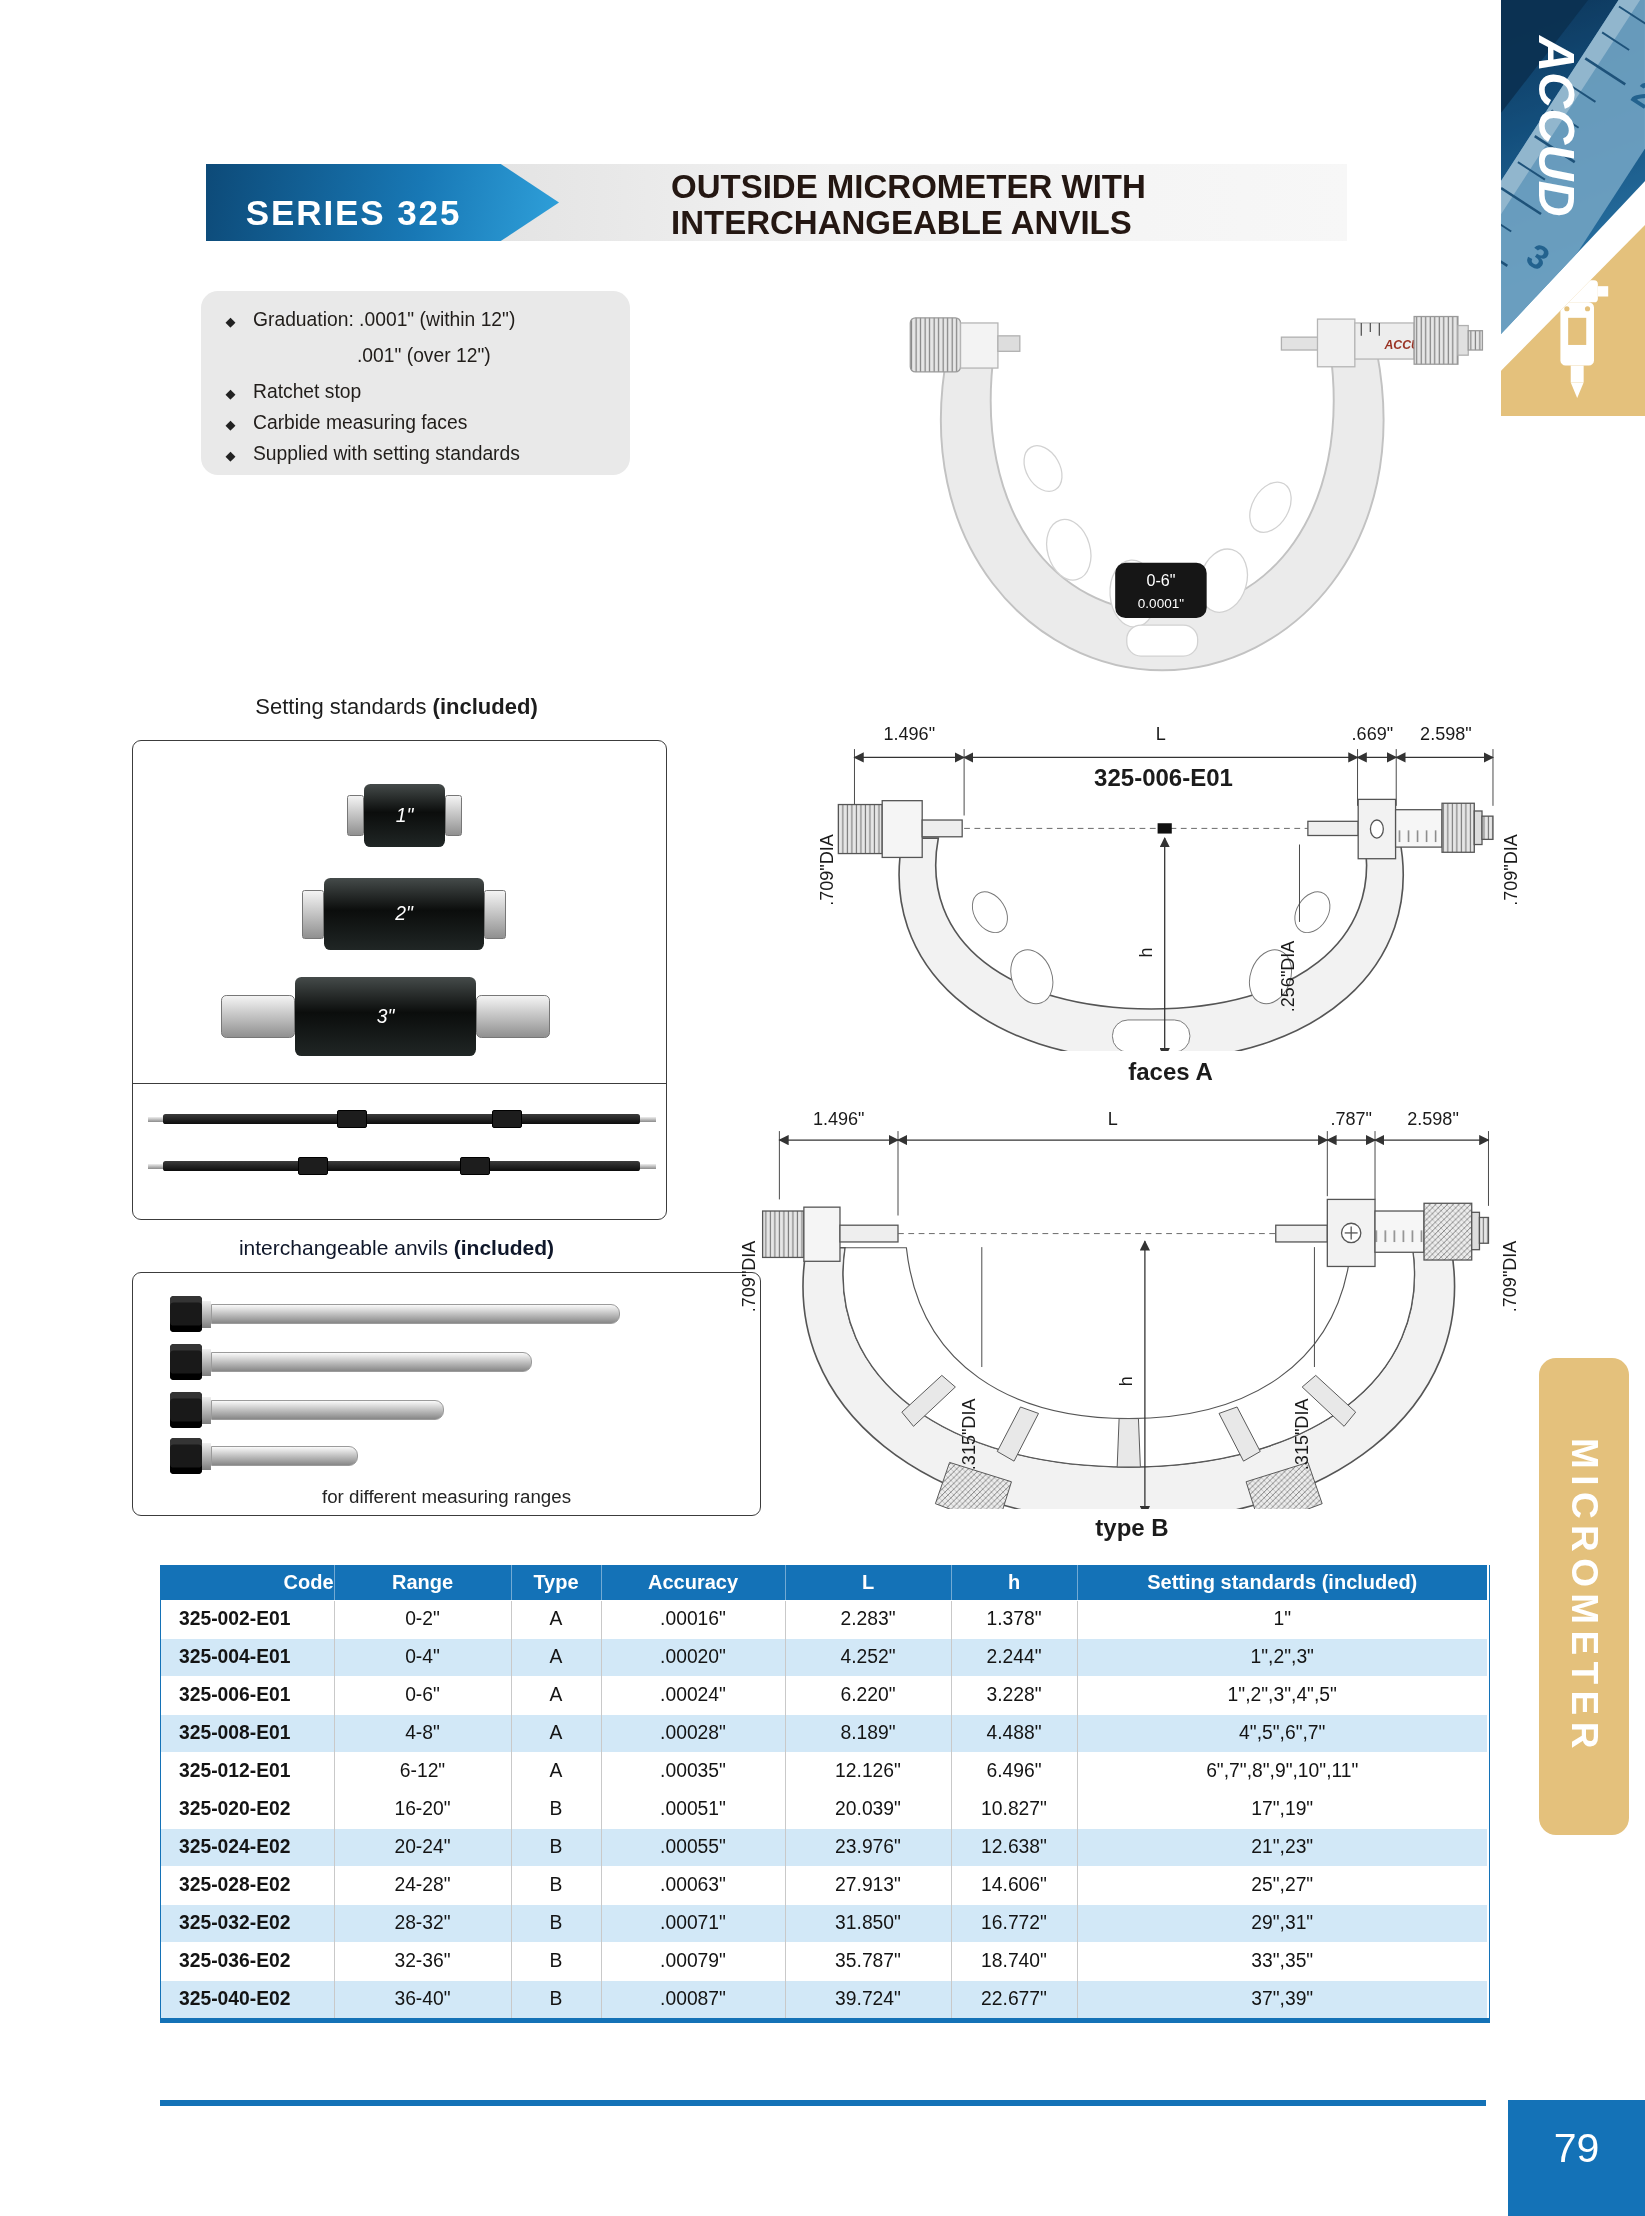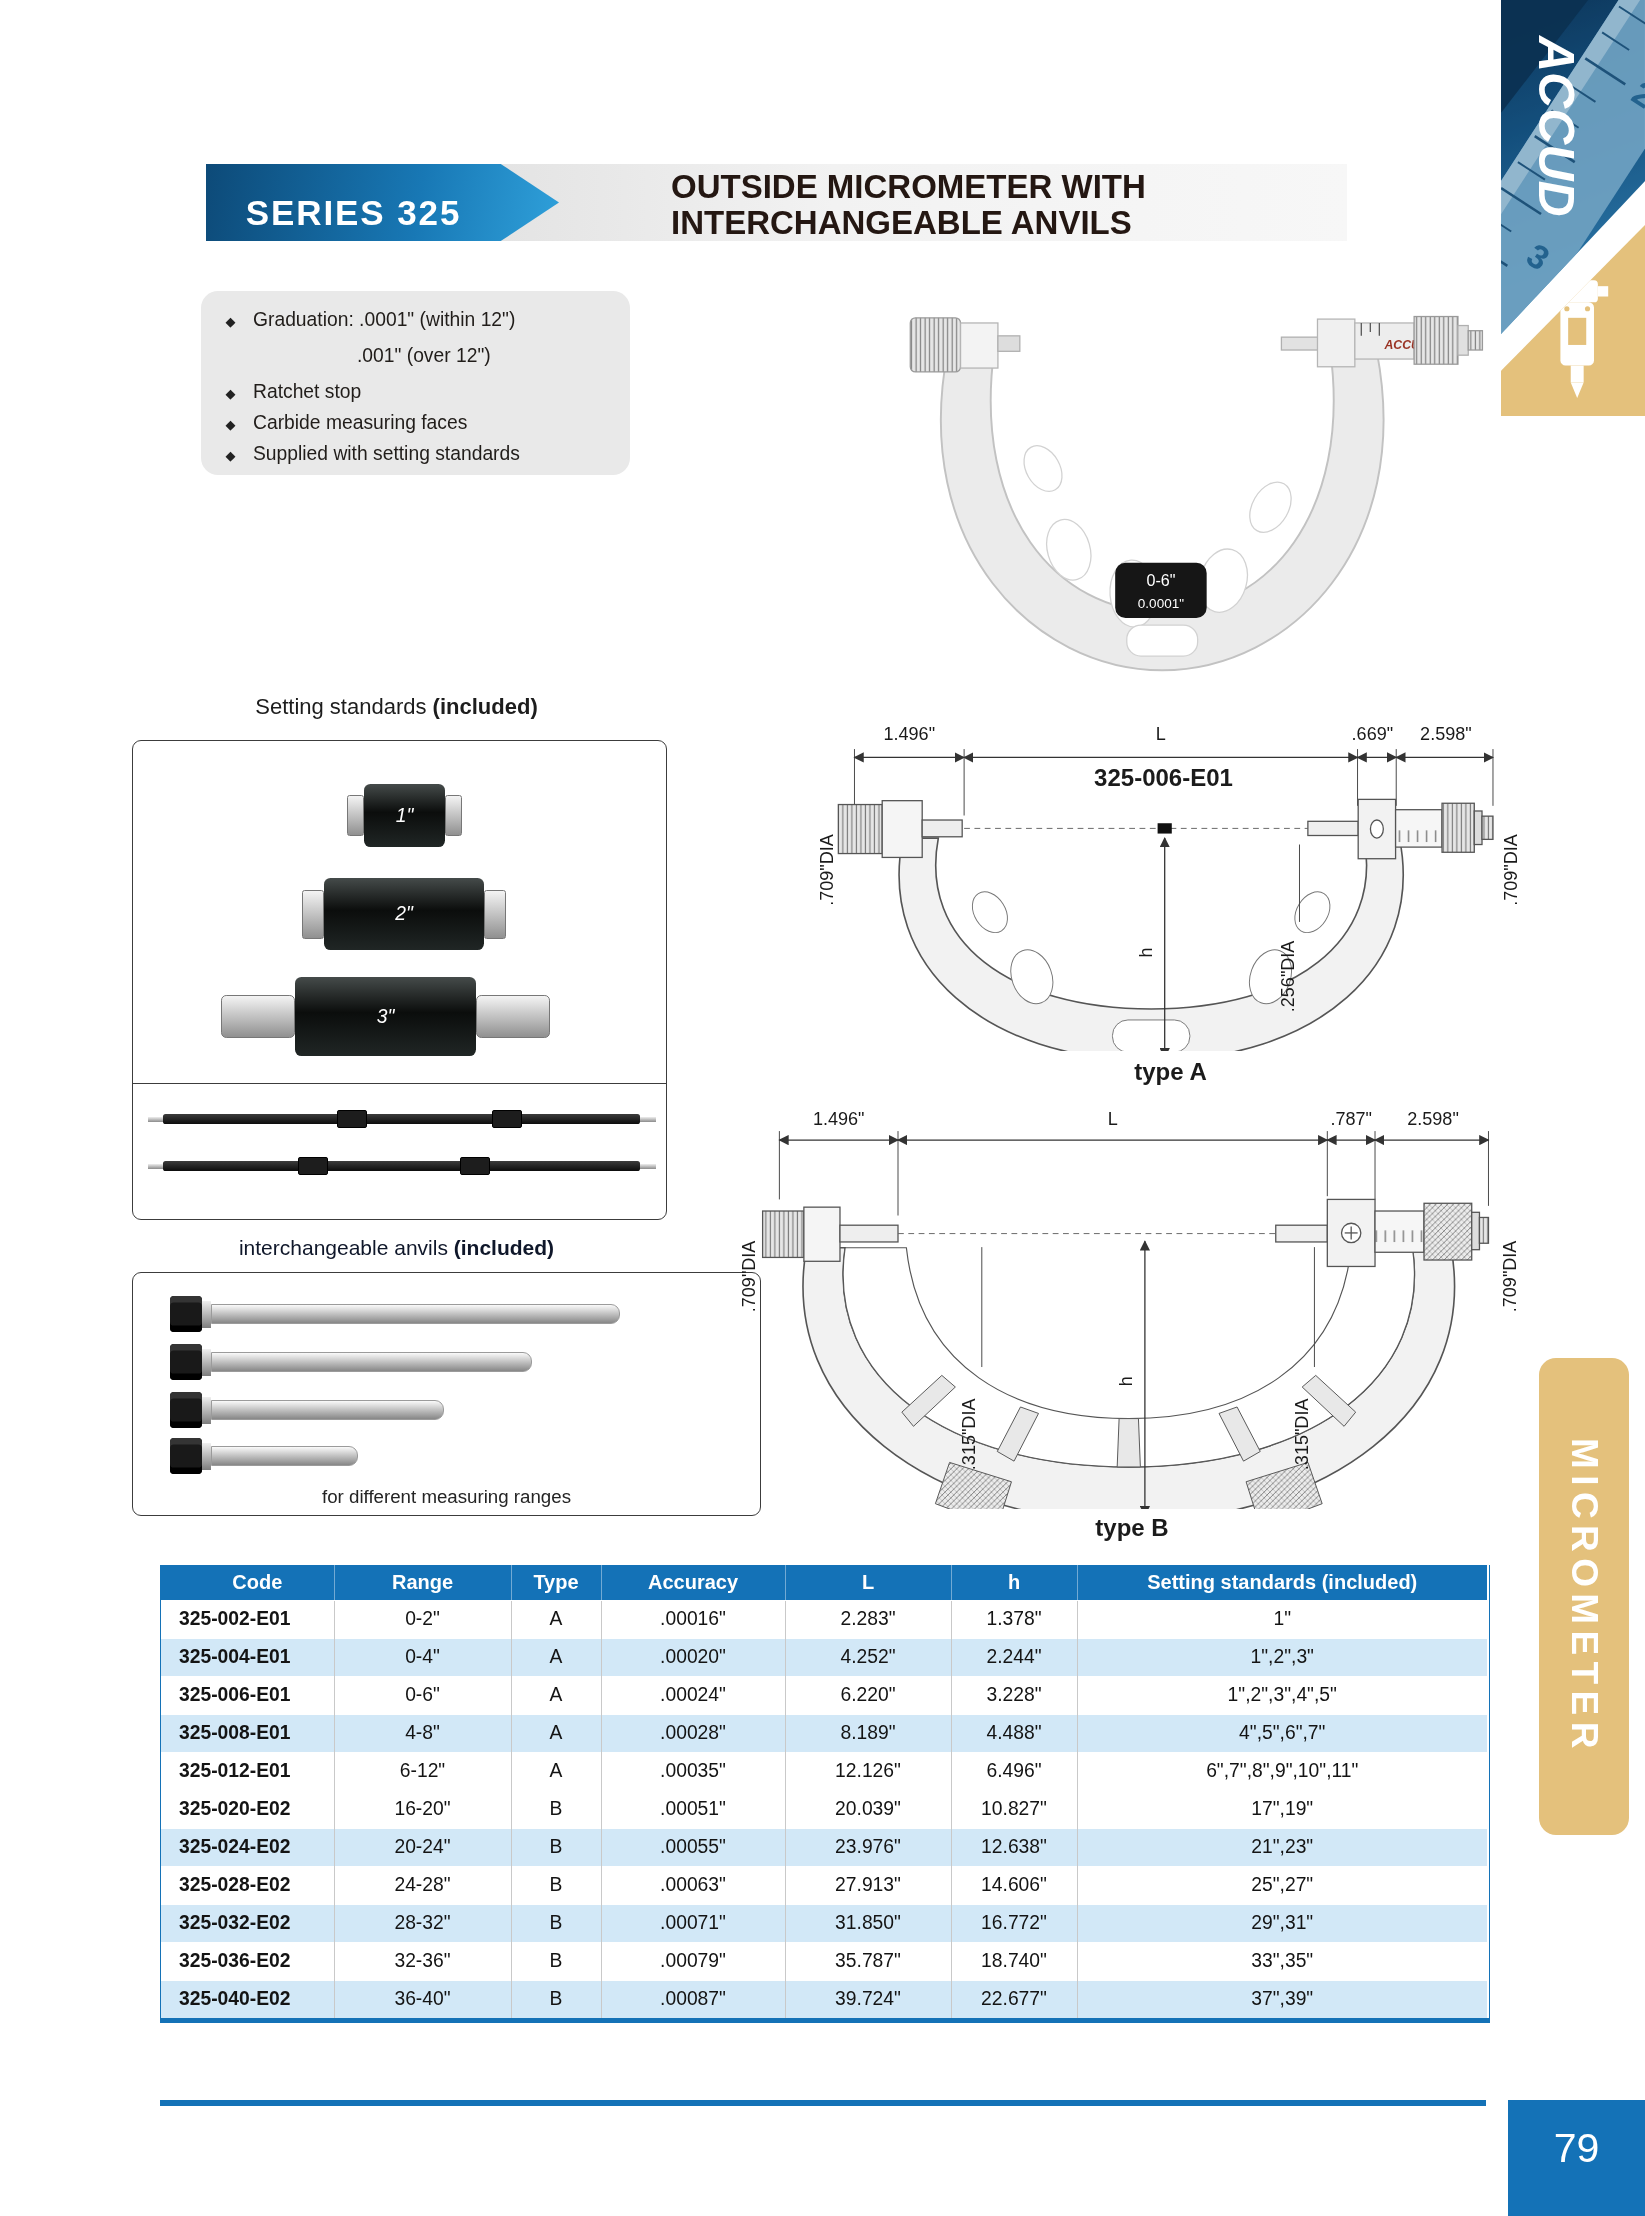--- a/index.html
+++ b/index.html
@@ -87,21 +87,21 @@
     border-radius:17px; display:flex; align-items:center; justify-content:center; }
   .side-tab span { writing-mode:vertical-rl; color:#fff; font-size:37px; font-weight:bold;
     letter-spacing:6.4px; }
 
   
   .spec-table-wrap { left:160px; top:1565px; width:1330px;
     border-left:1.9px solid #1472b7; border-right:1.9px solid #1472b7; border-bottom:5.2px solid #1472b7; }
   table.spec { border-collapse:collapse; table-layout:fixed; width:1326px; }
   table.spec th { background:#1472b7; color:#fff; font-size:20px; font-weight:bold;
     height:35px; border-right:0.6px solid rgba(255,255,255,.4); }
-  table.spec th:first-child { text-align:center; padding-left:20px; }
+  table.spec th:first-child { text-align:right; padding-left:20px; }
   table.spec th:last-child { border-right:none; }
   table.spec td { height:38px; font-size:19.3px; text-align:center; color:#141414;
     border-right:0.6px solid #c9c9c9; border-top:1.3px solid #ffffff; background:#fff; }
   table.spec td:last-child { border-right:none; }
   table.spec tr.alt td { background:#d2e8f7; }
   table.spec td.code { text-align:left; padding-left:18px; font-weight:bold; }
 
   
   .footer-line { left:160px; top:2100px; width:1326px; height:5.8px; background:#1472b7; }
   .page-box { left:1508px; top:2100px; width:137px; height:117px; background:#1472b7;
@@ -341,21 +341,21 @@
     <rect x="1016" y="158" width="12" height="52" fill="#ddd" stroke="#555" stroke-width="2"></rect>
     <rect x="1028" y="166" width="17" height="36" fill="url(#knurl)" stroke="#555" stroke-width="2"></rect>
   </g>
   <line x1="536" y1="200" x2="536" y2="540" stroke="#333" stroke-width="2" marker-start="url(#arr)" marker-end="url(#arr)"></line>
   <text class="dim" transform="translate(516,385) rotate(-90)">h</text>
   <text class="dim" transform="translate(22,305) rotate(-90)">.709"DIA</text>
   <line x1="745" y1="210" x2="745" y2="330" stroke="#444" stroke-width="1.5"></line>
   <text class="dim" transform="translate(736,470) rotate(-90)">.256"DIA</text>
   <text class="dim" transform="translate(1082,305) rotate(-90)">.709"DIA</text>
 </svg>
-<div class="abs typeA-label">type A</div>
+<div class="abs typeA-label">faces A</div>
 
 <svg class="abs typeB-svg" width="780" height="400" viewBox="0 0 1210 620">
   <g stroke="#444" stroke-width="1.5">
     <line x1="58" y1="34" x2="58" y2="140"></line>
       <line x1="242" y1="34" x2="242" y2="165"></line>
     <line x1="908" y1="34" x2="908" y2="135"></line>
       <line x1="982" y1="34" x2="982" y2="140"></line>
     <line x1="1158" y1="34" x2="1158" y2="150"></line>
   </g>
   <g stroke="#333" stroke-width="2">

